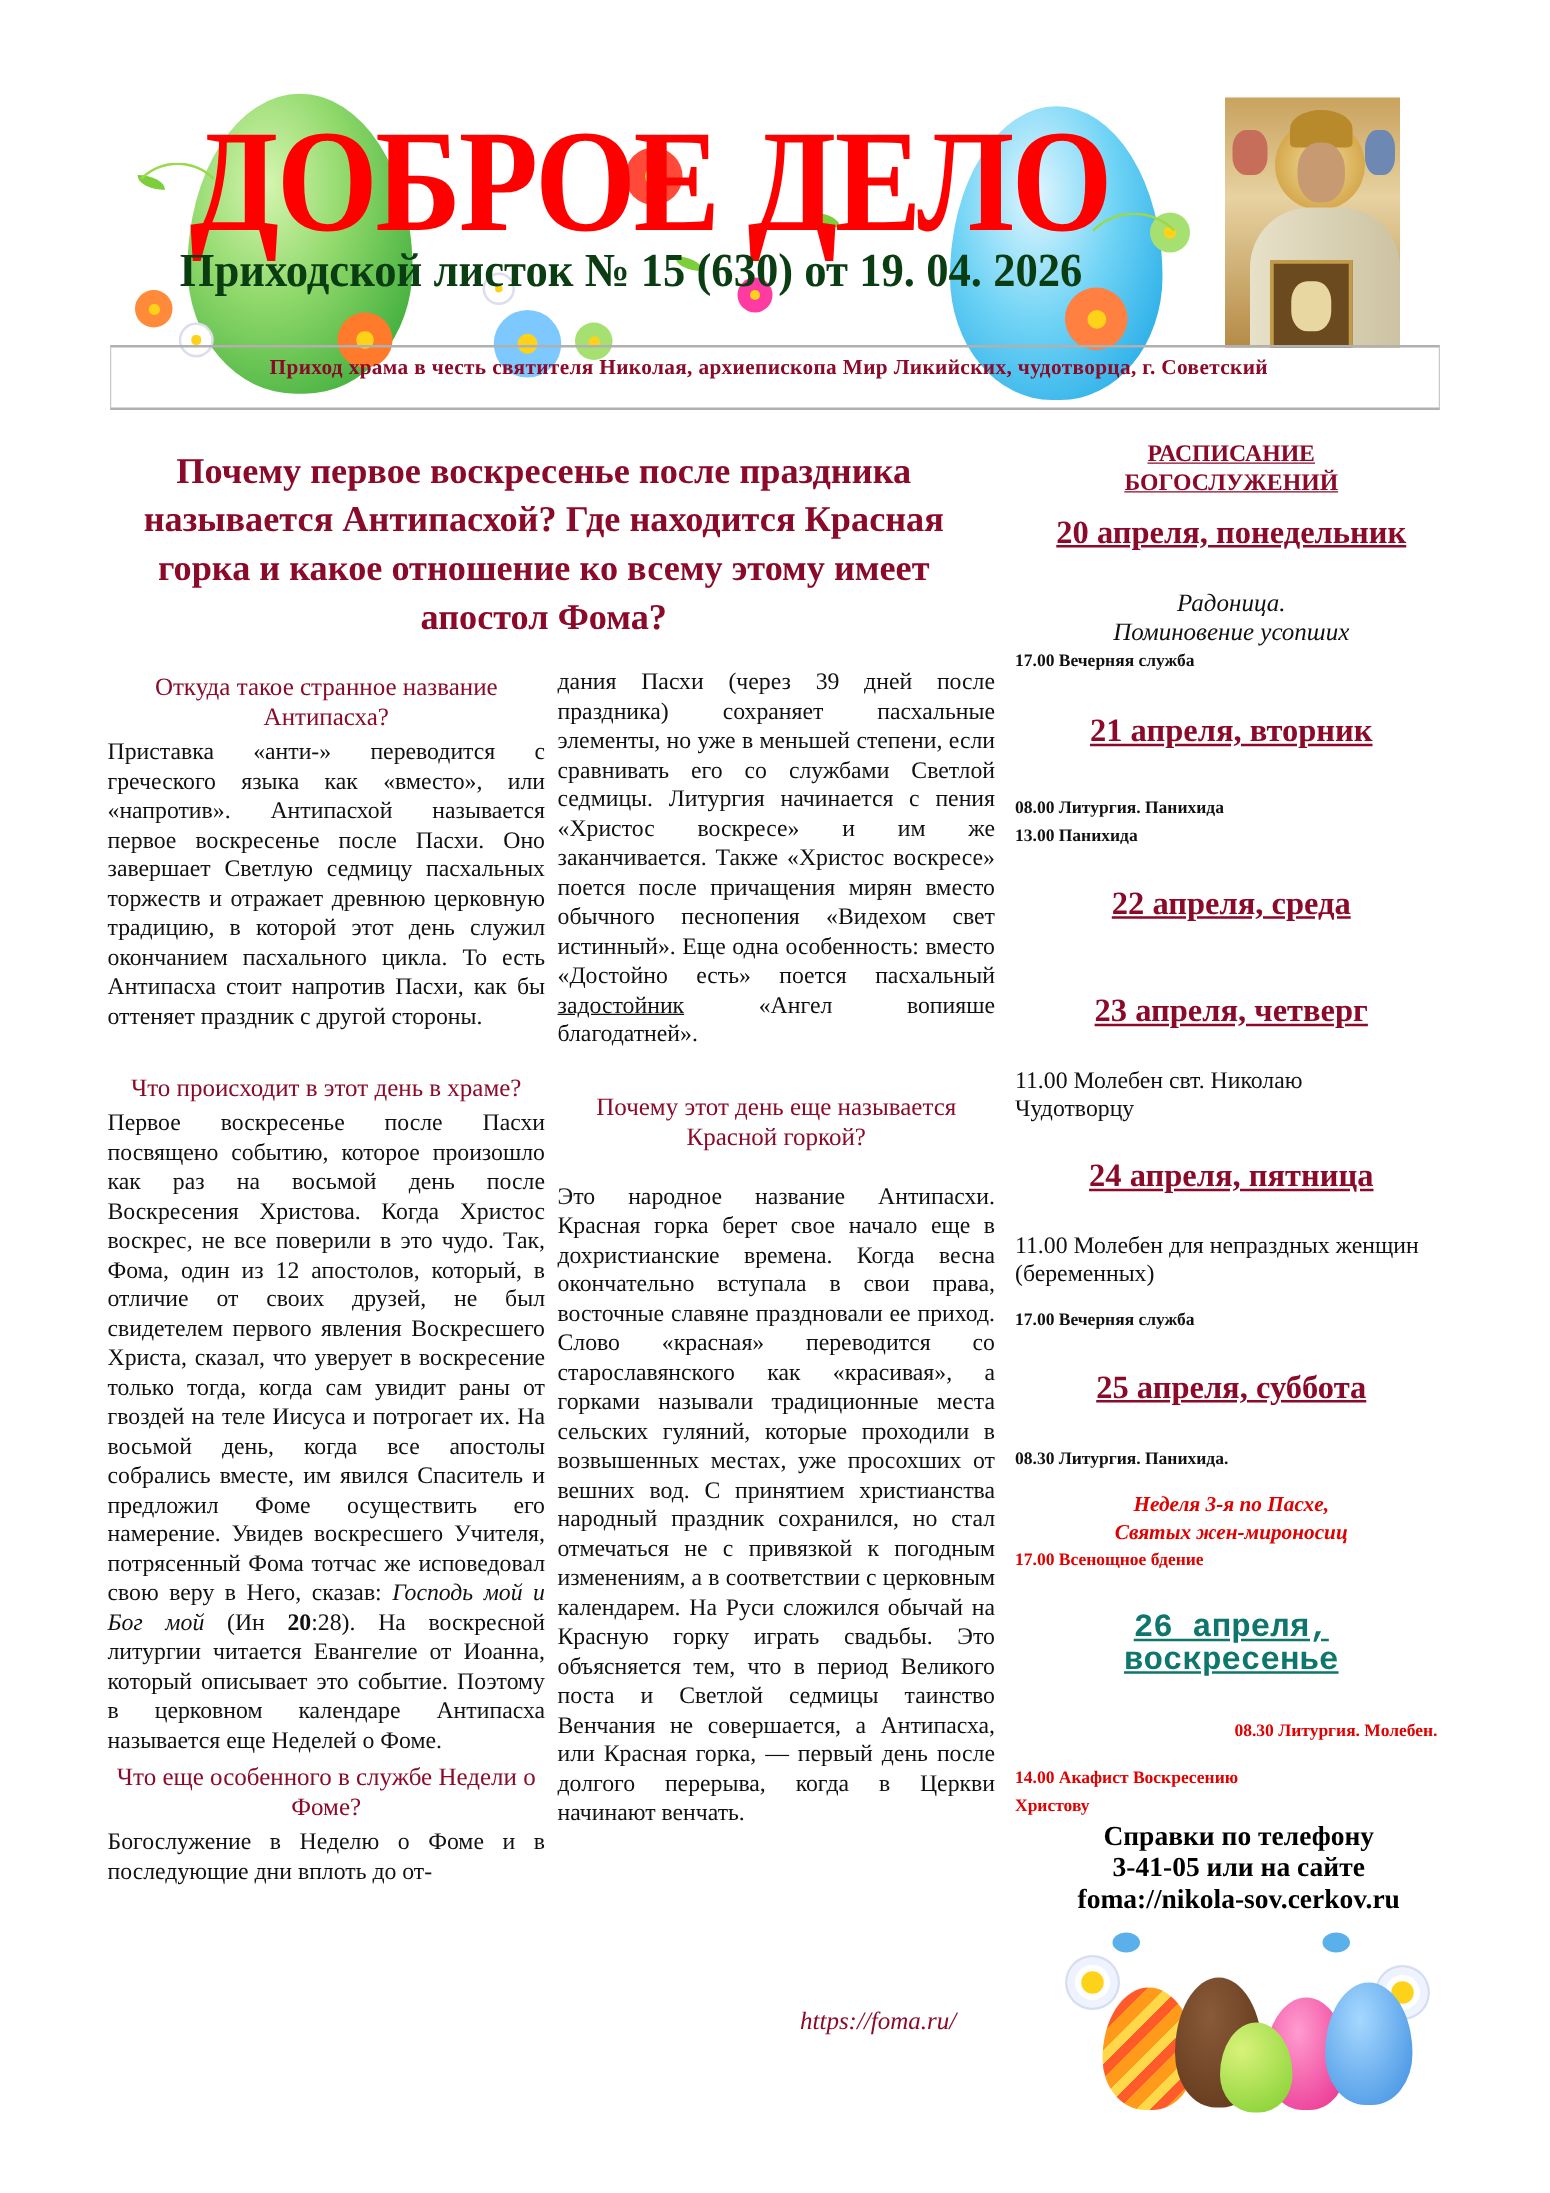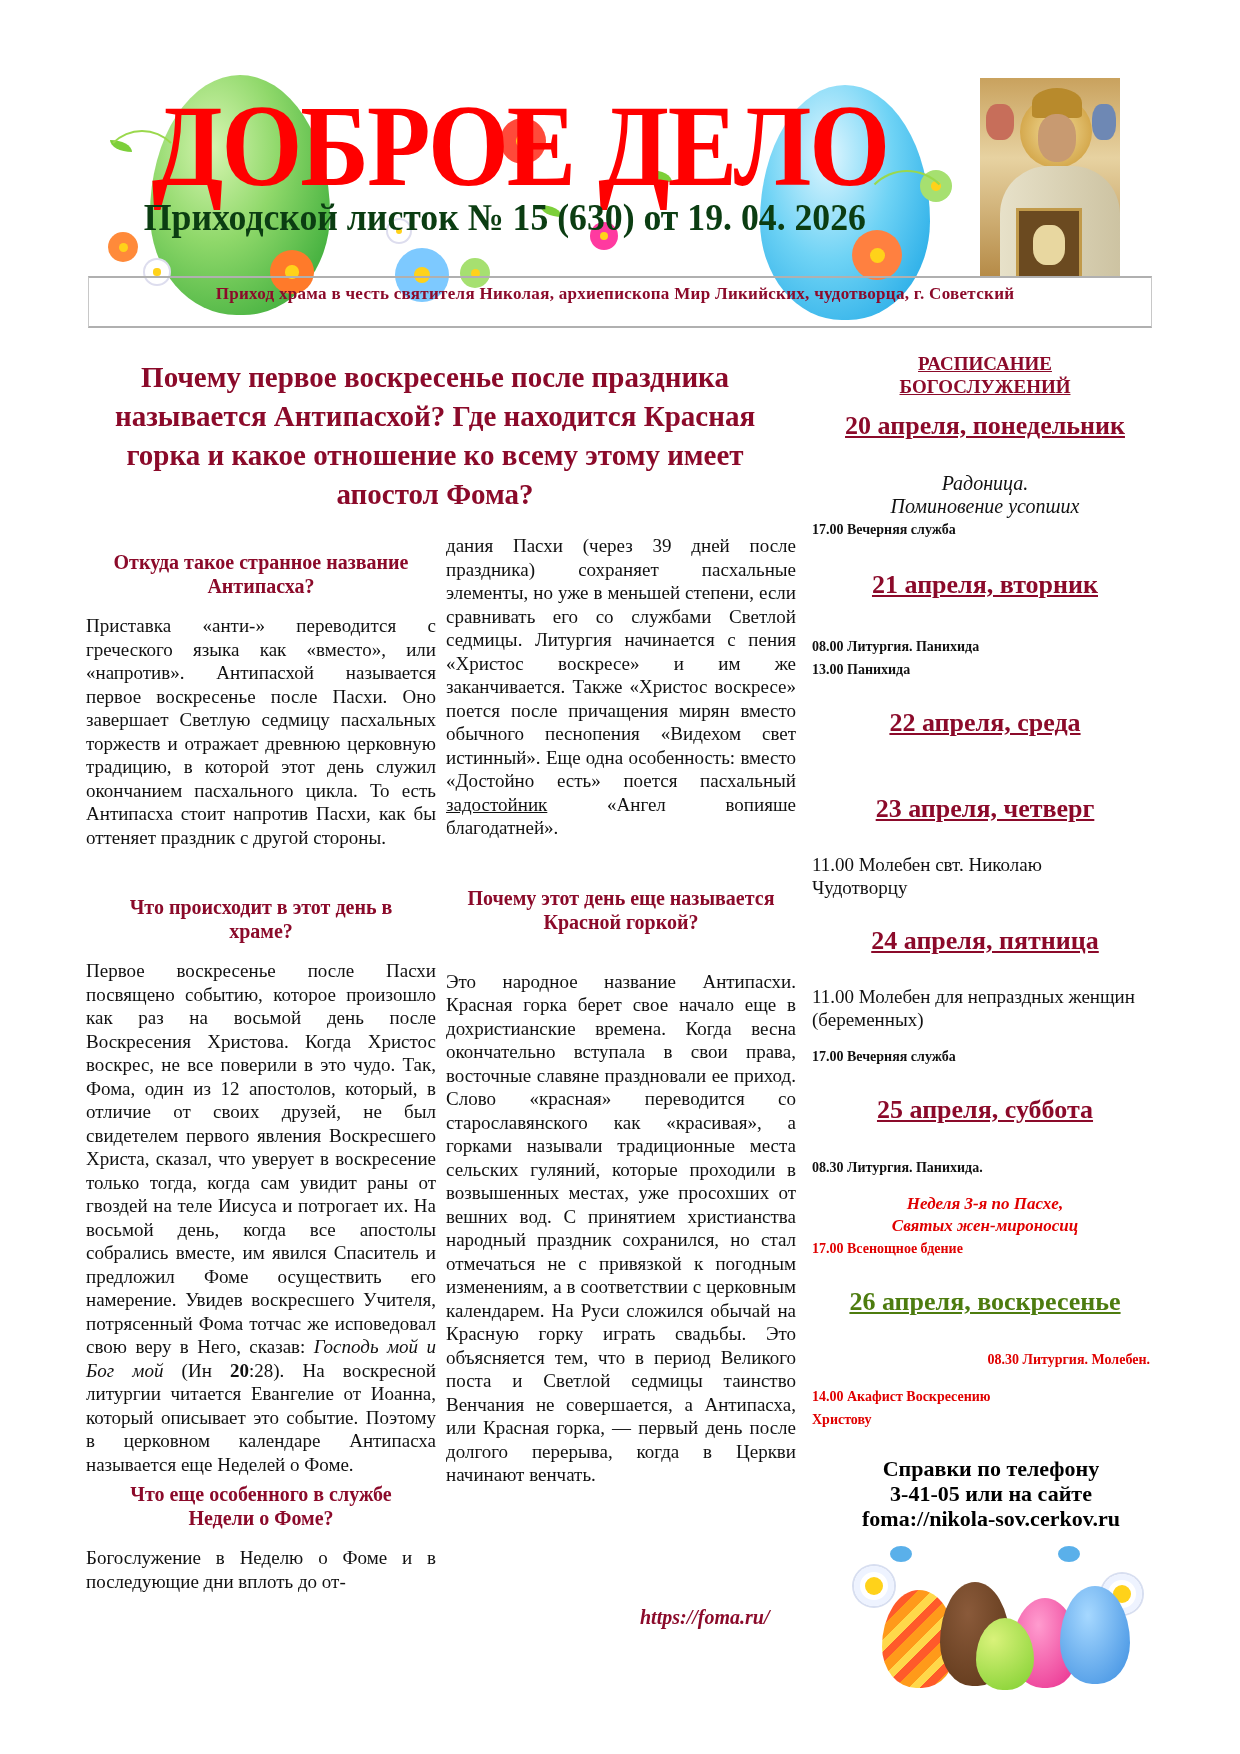--- a/index.html
+++ b/index.html
@@ -48,36 +48,36 @@
     border-top: 2px solid #b0b0b0; border-bottom: 2px solid #b0b0b0; border-left: 1px solid #c8c8c8; border-right: 1px solid #c8c8c8; }
   .parish-text { position: absolute; left: 0; right: 10px; top: 6px; text-align: center;
     font-weight: bold; font-size: 17px; color: #8b0a2a; letter-spacing: 0.3px; white-space: nowrap; }
 
   
   .main-heading { position: absolute; left: 90px; top: 358px; width: 690px; text-align: center;
     font-weight: bold; font-size: 29px; line-height: 39px; color: #8b0a2a; }
   .col { position: absolute; font-size: 19px; line-height: 23.5px; text-align: justify; color: #111; }
   .col-1 { left: 86px; top: 534px; width: 350px; }
   .col-2 { left: 446px; top: 534px; width: 350px; }
-  .sub-h { font-weight: bold; color: #8b0a2a; text-align: center; font-size: 20px; line-height: 24px; margin: 16px; }
+  .sub-h { font-weight: normal; color: #8b0a2a; text-align: center; font-size: 20px; line-height: 24px; margin: 4px; }
   .para { margin: 0; }
   .para .ital { font-style: italic; }
   .para .bold { font-weight: bold; }
   .para .ul { text-decoration: underline; }
   .gap-m { height: 30px; }
-  .source-link { position: absolute; left: 640px; top: 1606px; font-weight: bold; font-style: italic;
+  .source-link { position: absolute; left: 640px; top: 1606px; font-weight: normal; font-style: italic;
     font-size: 20px; color: #8b0a2a; }
 
   
   .sched { position: absolute; left: 820px; top: 352px; width: 330px; }
   .sched-title { text-align: center; font-weight: bold; font-size: 19px; line-height: 23px; color: #8b0a2a;
     text-decoration: underline; margin: 0 0 14px 0; }
   .day-h { text-align: center; font-weight: bold; font-size: 26px; line-height: 26px; color: #8b0a2a;
     text-decoration: underline; margin: 15px; }
-  .day-h.red { color: #4d7c0f; }
+  .day-h.red { color: #0f766e; font-family: Liberation Mono, monospace; }
   .svc { margin: 0; font-size: 19px; line-height: 23px; }
   .svc.b { font-weight: bold; font-size: 14px; }
   .svc.red { color: #e00000; }
   .svc.note { text-align: center; font-style: italic; font-size: 20px; }
   .svc.feast { text-align: center; font-style: italic; font-weight: bold; color: #e00000; font-size: 17px; line-height: 22px; }
   .contact { position: absolute; left: 836px; top: 1456px; width: 310px; text-align: center;
     font-weight: bold; font-size: 22px; line-height: 25px; color: #000; }
 
   .eggs { position: absolute; left: 852px; top: 1546px; width: 290px; height: 150px; }
   .e { position: absolute; border-radius: 50% 50% 46% 46% / 58% 58% 42% 42%; }

